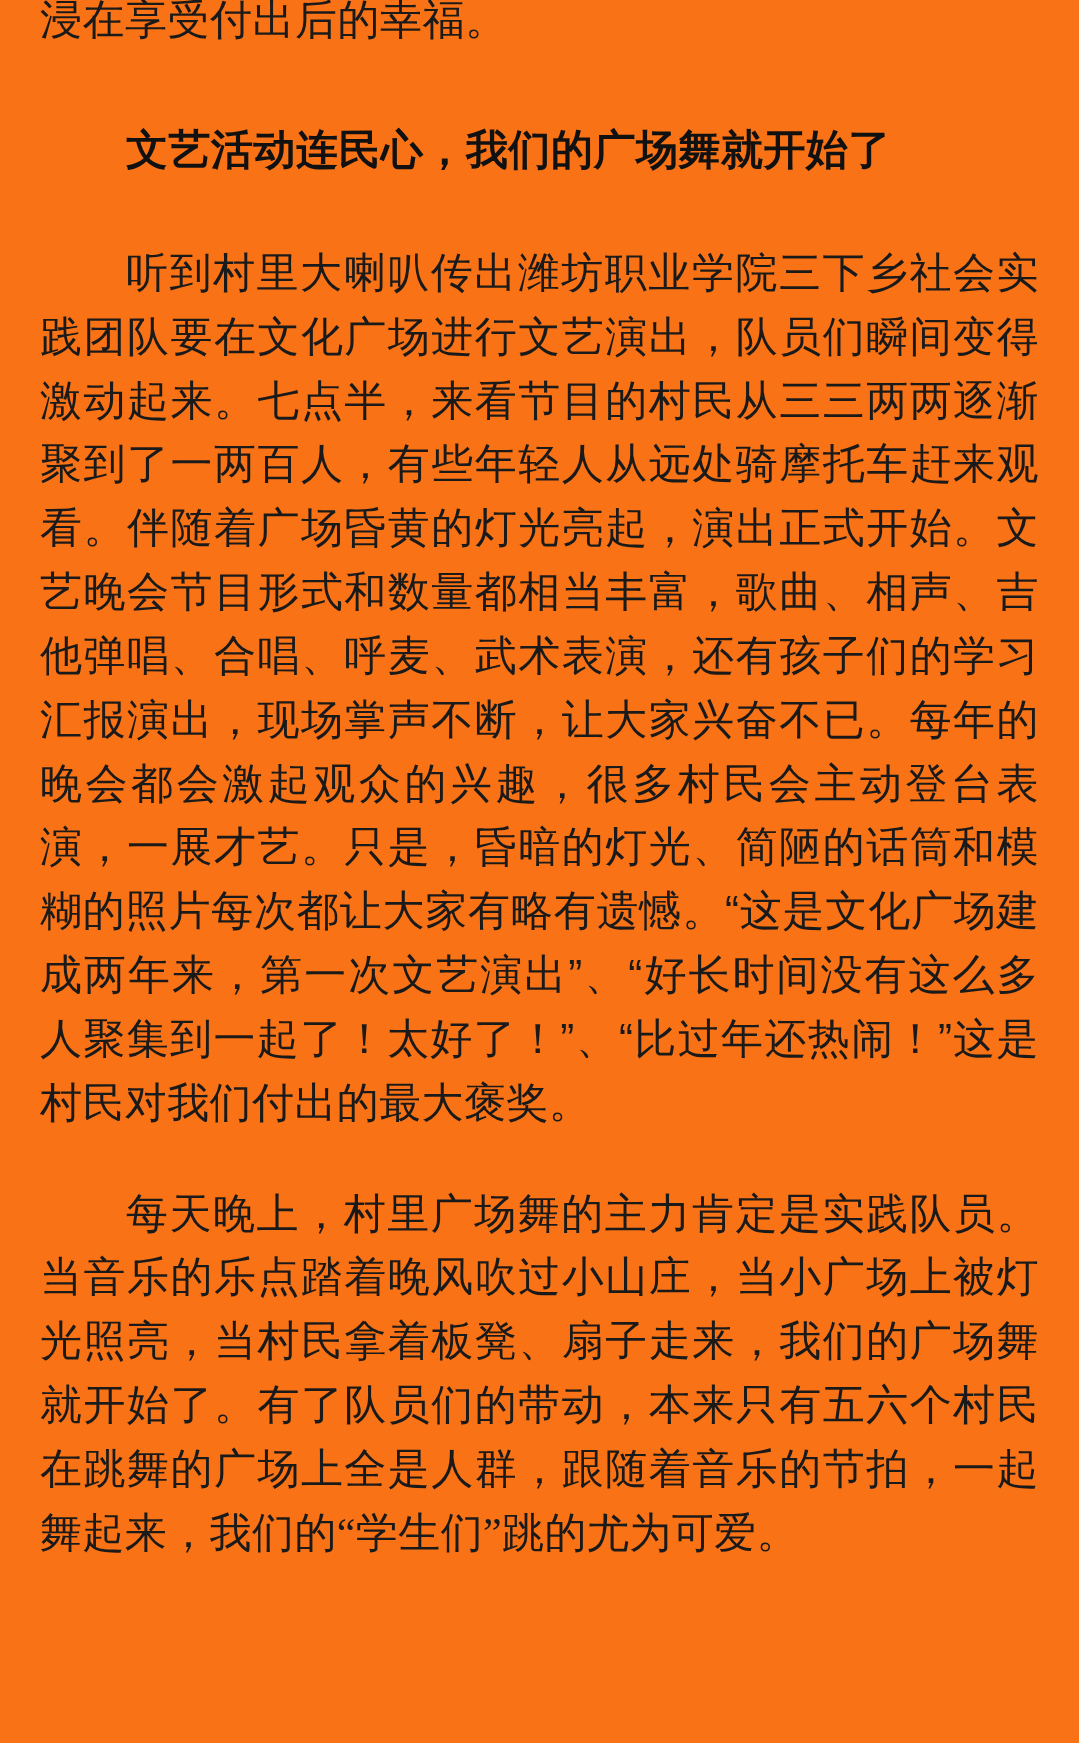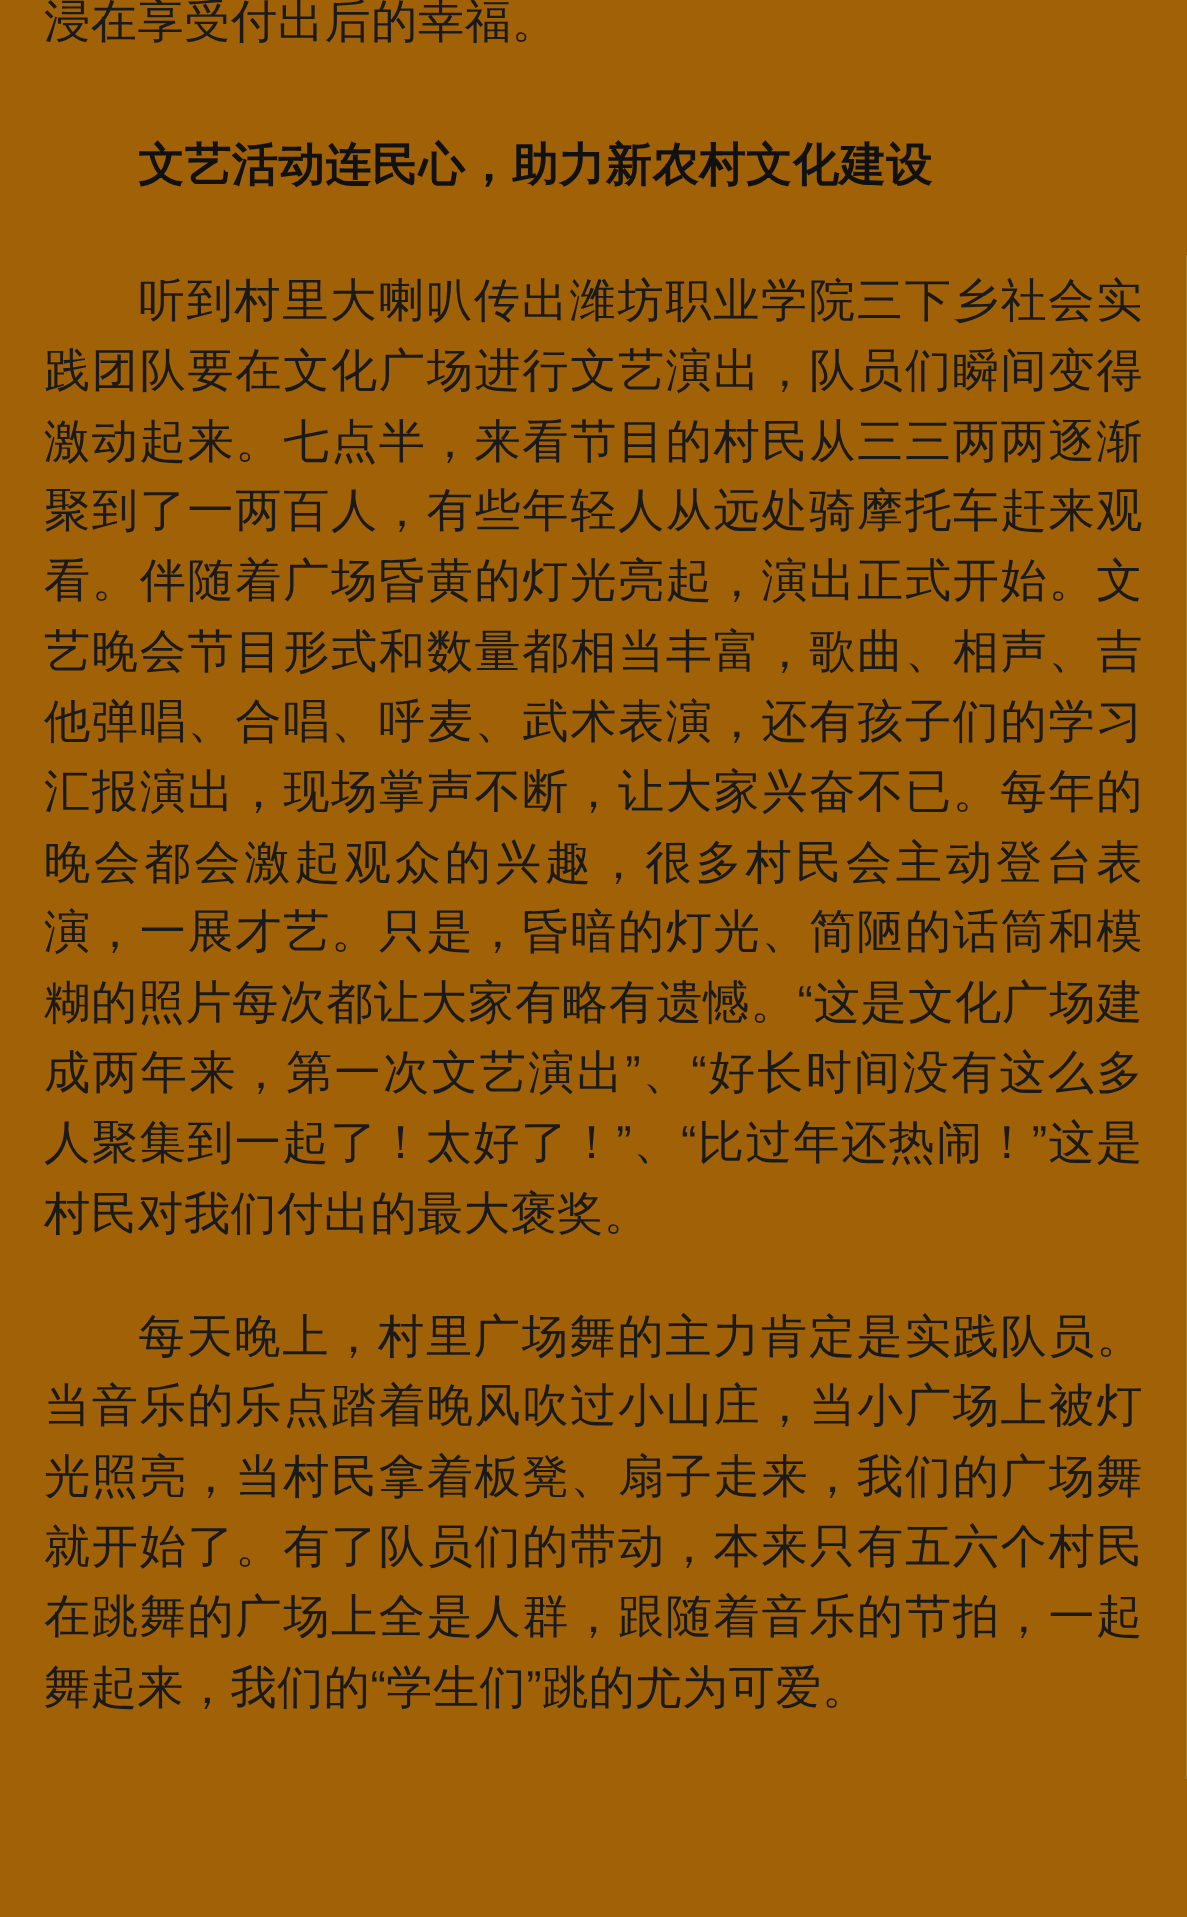--- a/index.html
+++ b/index.html
@@ -12,21 +12,21 @@
     min-height: 1743px;
     font-family: "Liberation Sans", "DejaVu Sans", sans-serif;
     color: #1a1a1a;
     -webkit-font-smoothing: antialiased;
   }
   .article {
     box-sizing: border-box;
     width: 1079px;
     min-height: 1743px;
     padding: 0 40px 0 40px;
-    background: #a16207;
+    background: #f97316;
   }
   .para-top {
     font-size: 42px;
     line-height: 1.5;
     letter-spacing: 0.5px;
     margin: 0;
     padding: 0 0 0 0;
     color: #1a1a1a;
     position: relative;
     top: -12px;
@@ -45,28 +45,29 @@
     line-height: 1.52;
     letter-spacing: 0.4px;
     text-align: justify;
     text-justify: inter-ideograph;
     margin: 14px 0 48px 0;
     text-indent: 86px;
     color: #1a1a1a;
   }
   .para:last-child {
     margin-bottom: 0;
+    font-family: Liberation Serif, serif;
   }
 </style>
 </head>
 <body>
 
 <div class="article">
 
   <p class="para-top">浸在享受付出后的幸福。</p>
 
-  <h2 class="heading">文艺活动连民心，助力新农村文化建设</h2>
+  <h2 class="heading">文艺活动连民心，我们的广场舞就开始了</h2>
 
   <p class="para">听到村里大喇叭传出潍坊职业学院三下乡社会实践团队要在文化广场进行文艺演出，队员们瞬间变得激动起来。七点半，来看节目的村民从三三两两逐渐聚到了一两百人，有些年轻人从远处骑摩托车赶来观看。伴随着广场昏黄的灯光亮起，演出正式开始。文艺晚会节目形式和数量都相当丰富，歌曲、相声、吉他弹唱、合唱、呼麦、武术表演，还有孩子们的学习汇报演出，现场掌声不断，让大家兴奋不已。每年的晚会都会激起观众的兴趣，很多村民会主动登台表演，一展才艺。只是，昏暗的灯光、简陋的话筒和模糊的照片每次都让大家有略有遗憾。“这是文化广场建成两年来，第一次文艺演出”、“好长时间没有这么多人聚集到一起了！太好了！”、“比过年还热闹！”这是村民对我们付出的最大褒奖。</p>
 
   <p class="para">每天晚上，村里广场舞的主力肯定是实践队员。当音乐的乐点踏着晚风吹过小山庄，当小广场上被灯光照亮，当村民拿着板凳、扇子走来，我们的广场舞就开始了。有了队员们的带动，本来只有五六个村民在跳舞的广场上全是人群，跟随着音乐的节拍，一起舞起来，我们的“学生们”跳的尤为可爱。</p>
 
 </div>
 
 </body></html>

